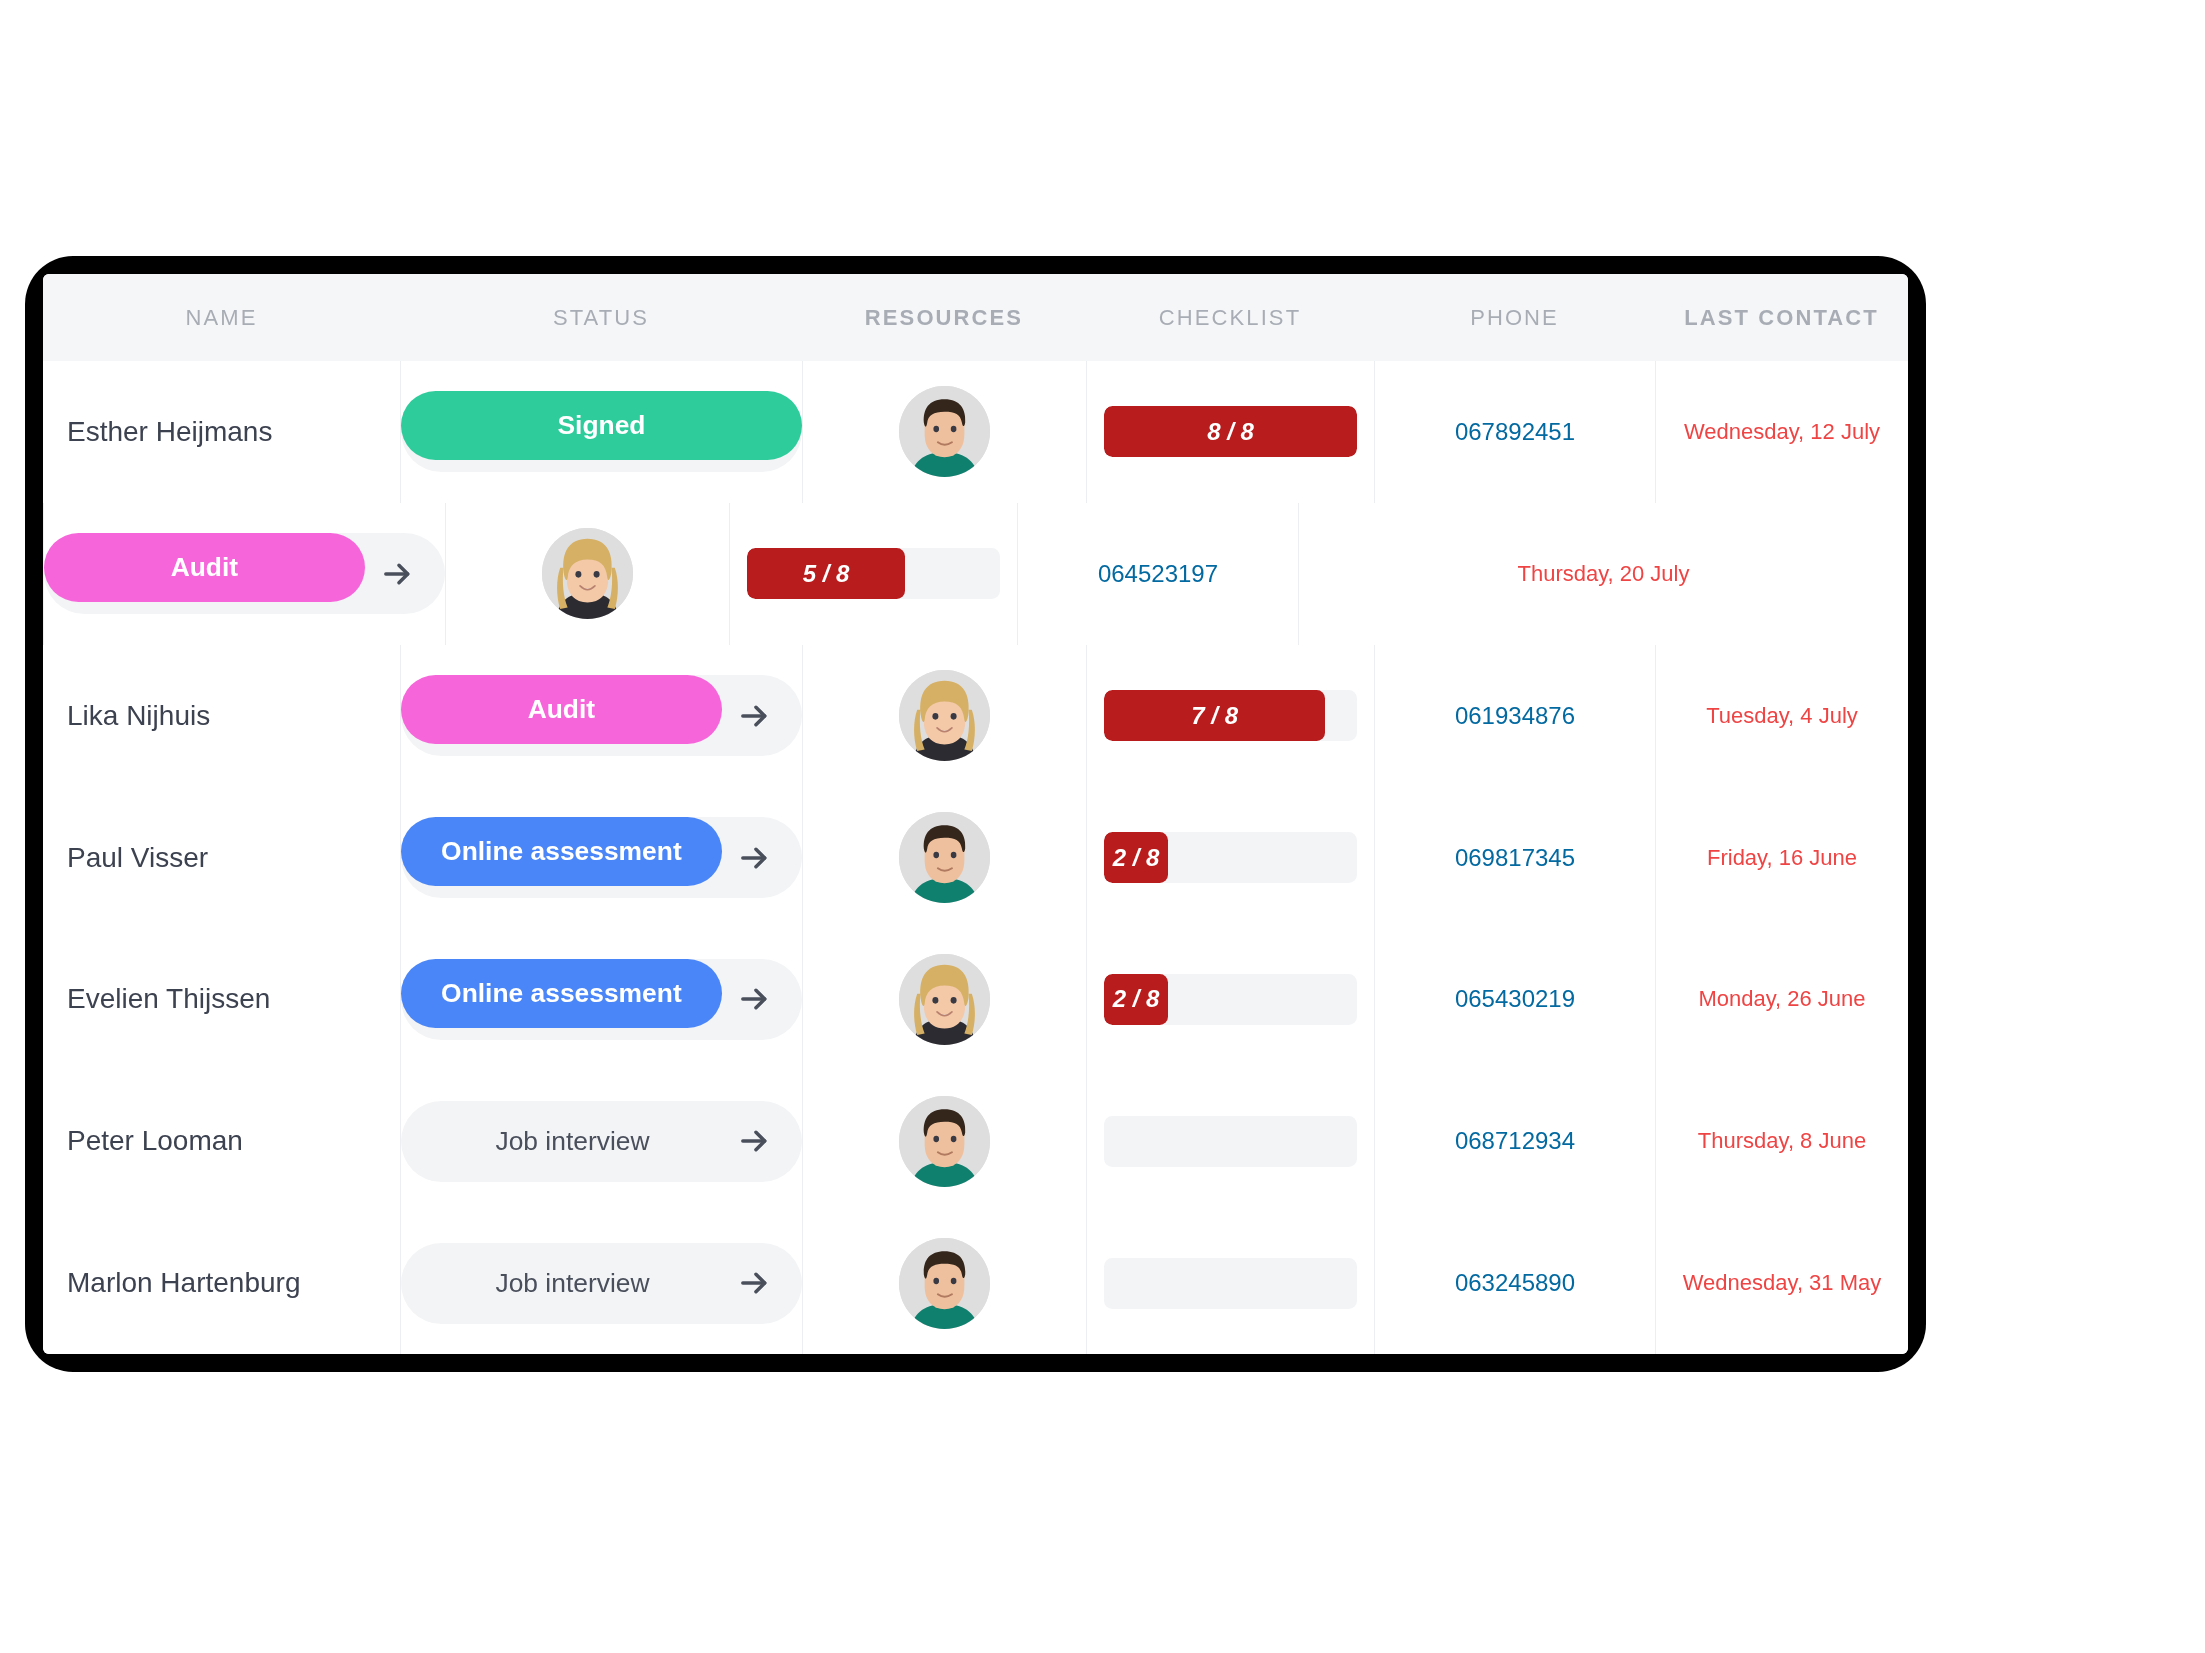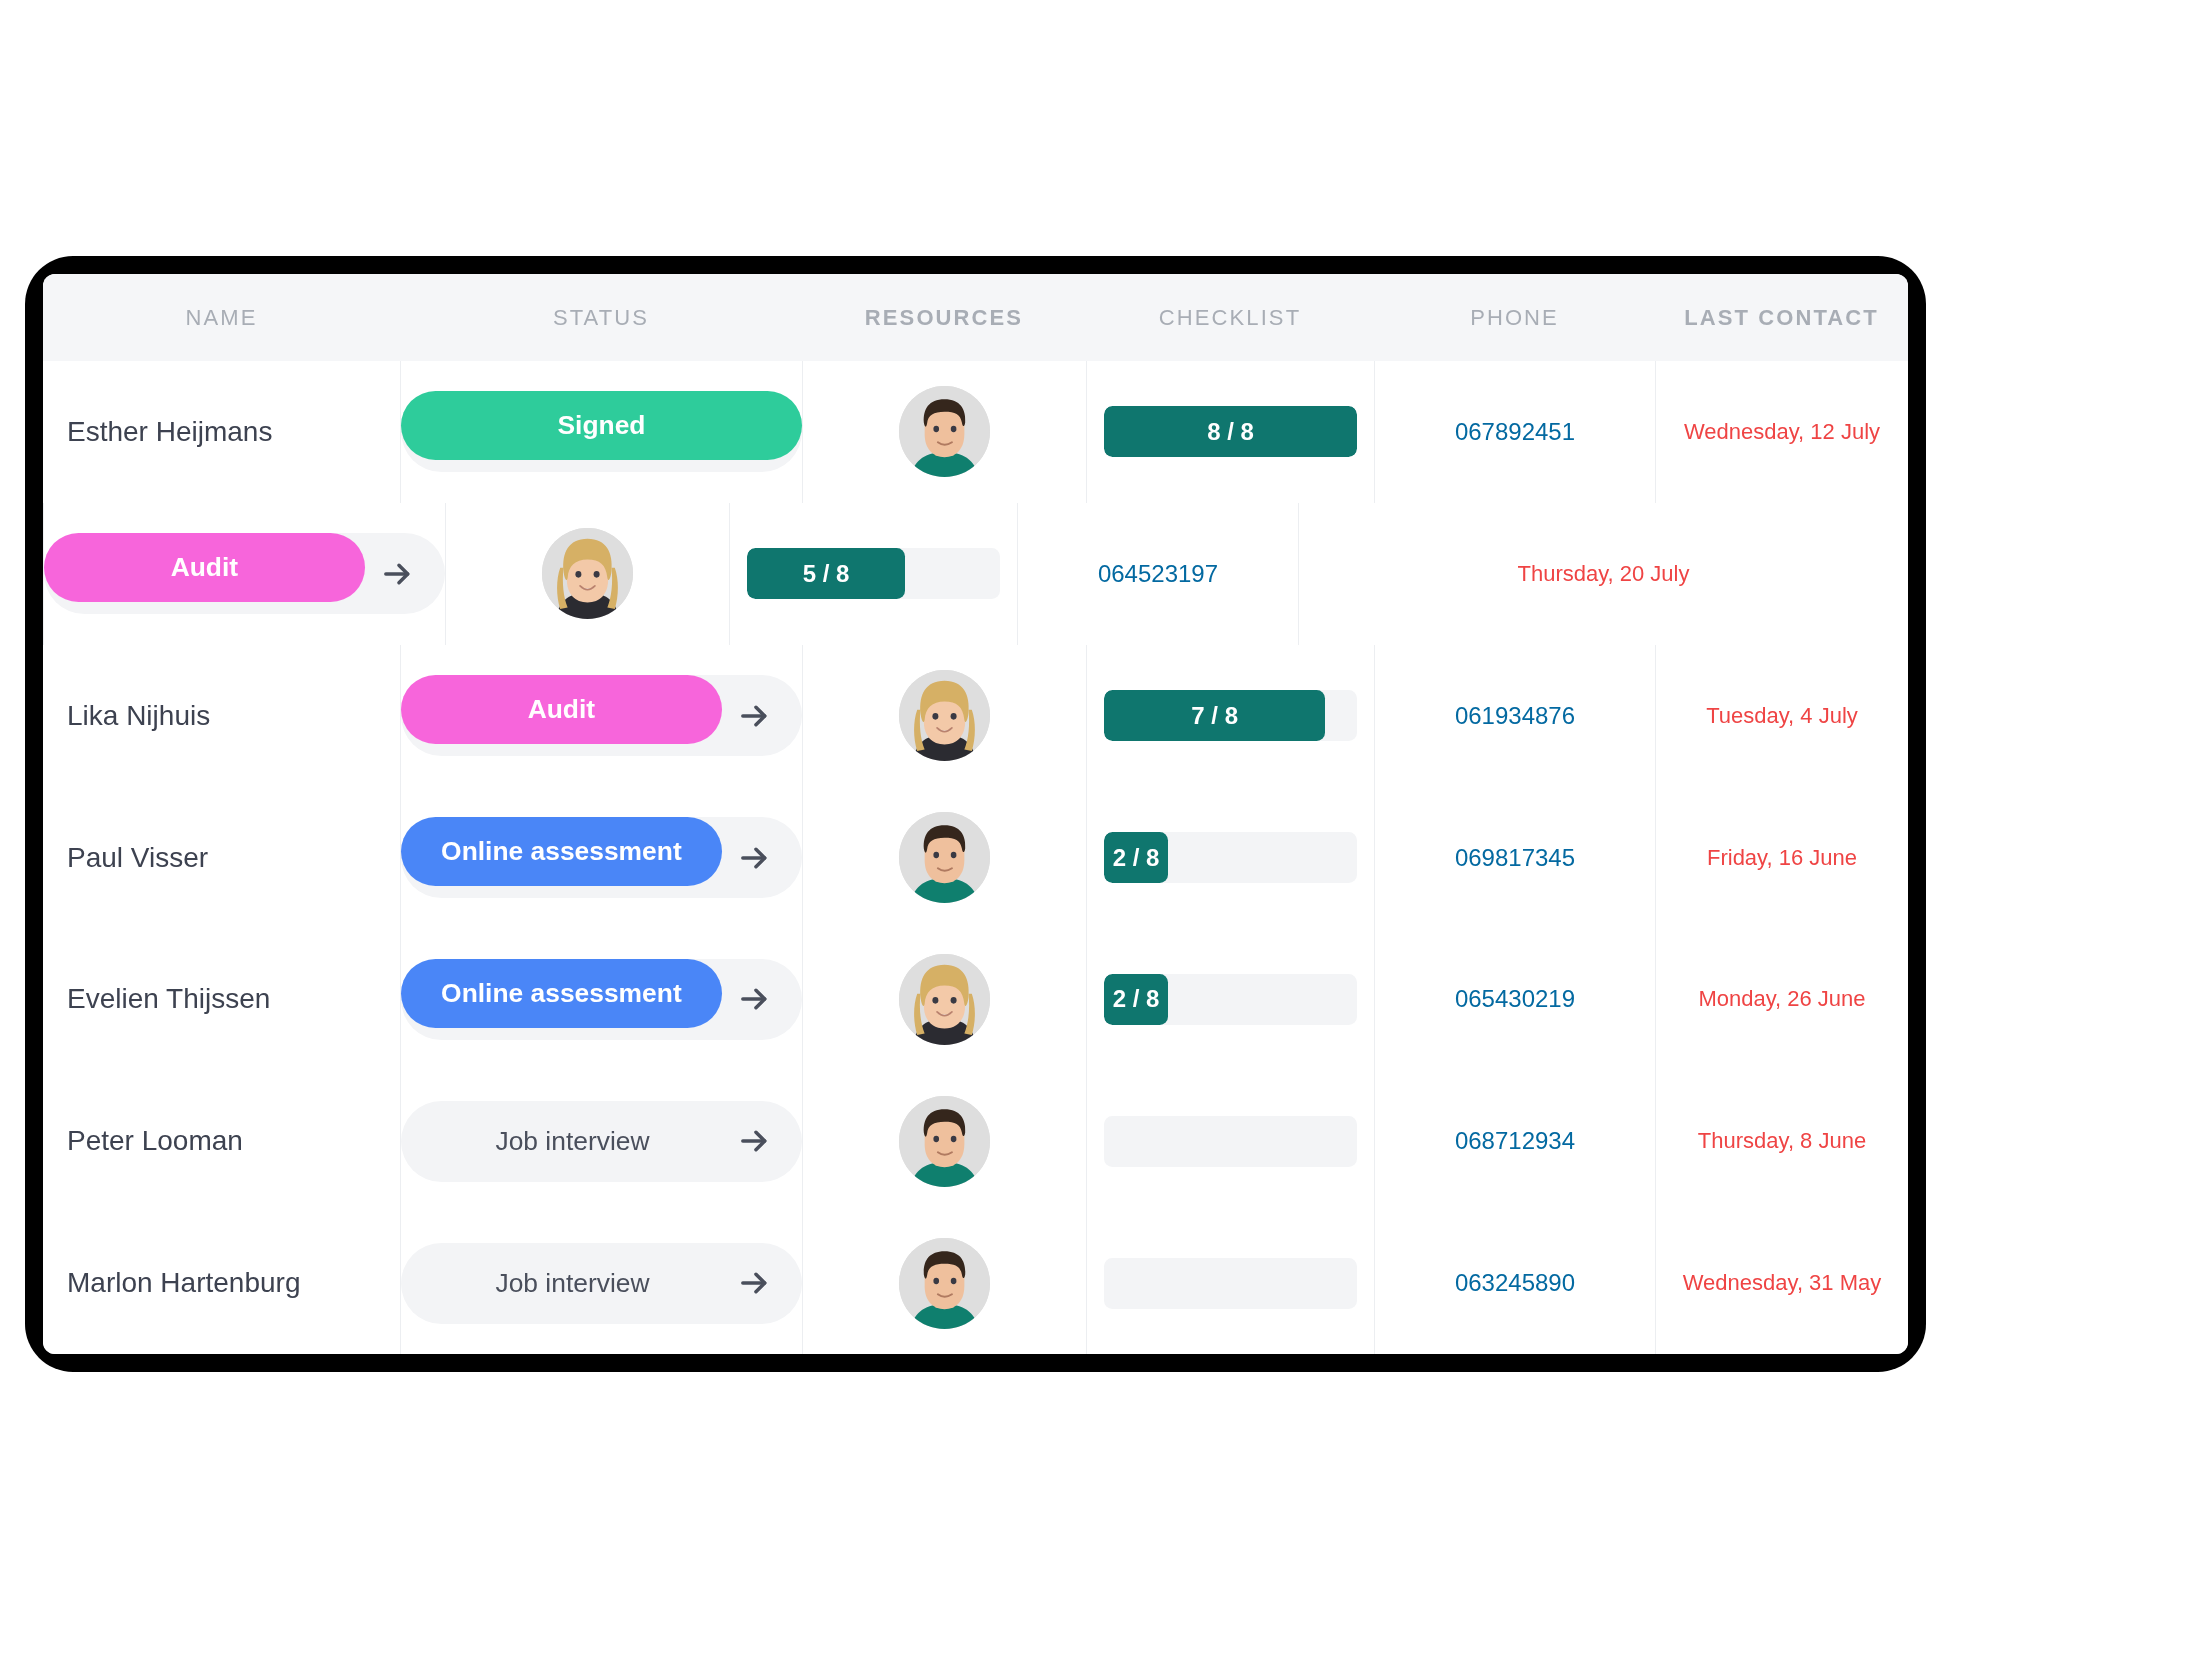--- a/index.html
+++ b/index.html
@@ -29,21 +29,21 @@
     background: #000000;
     border-radius: 48px;
     box-sizing: border-box;
     padding: 18px;
   }
 
   .card {
     width: 100%;
     height: 100%;
     background: #f5f6f8;
-    border-radius: 12px;
+    border-radius: 6px;
     overflow: hidden;
     display: flex;
     flex-direction: column;
     box-sizing: border-box;
     justify-content: flex-end;
   }
 
   
   .table-head {
     height: 87px;
@@ -176,25 +176,26 @@
     position: relative;
     width: 253px;
     height: 51px;
     background: #f3f4f6;
     border-radius: 8.3px;
     overflow: hidden;
   }
   .check-fill {
     position: absolute;
     left: 0; top: 0; bottom: 0;
-    background: #0f766e;
+    background: #b91c1c;
     border-radius: 8.3px;
     display: flex;
     align-items: center;
     justify-content: center;
+    font-style: italic;
   }
   .check-text {
     font-size: 24px;
     font-weight: 700;
     color: #ffffff;
     white-space: nowrap;
   }
 
   
   .phone-text {

